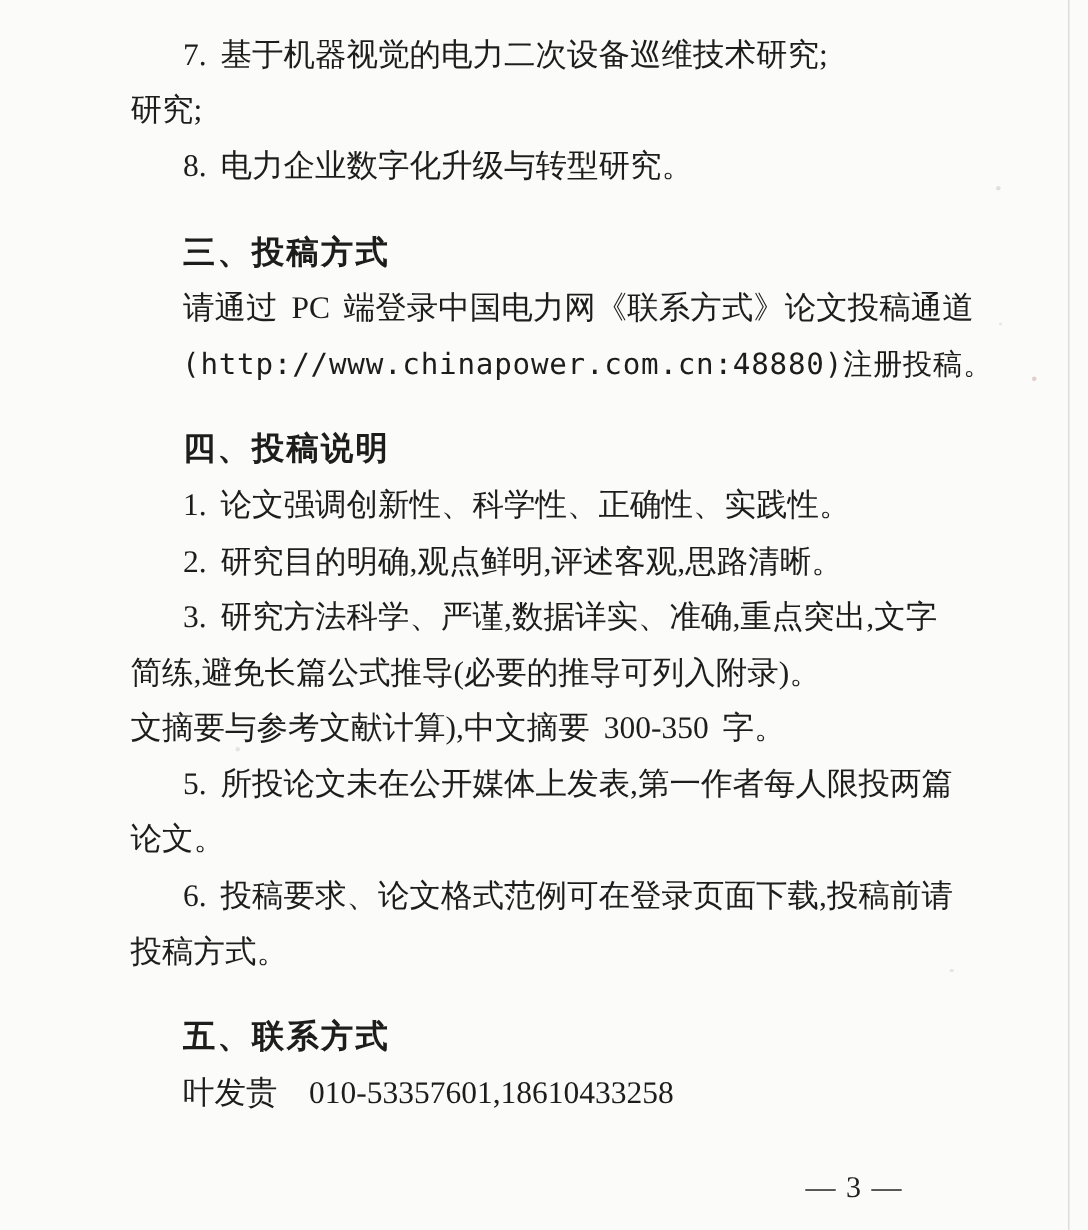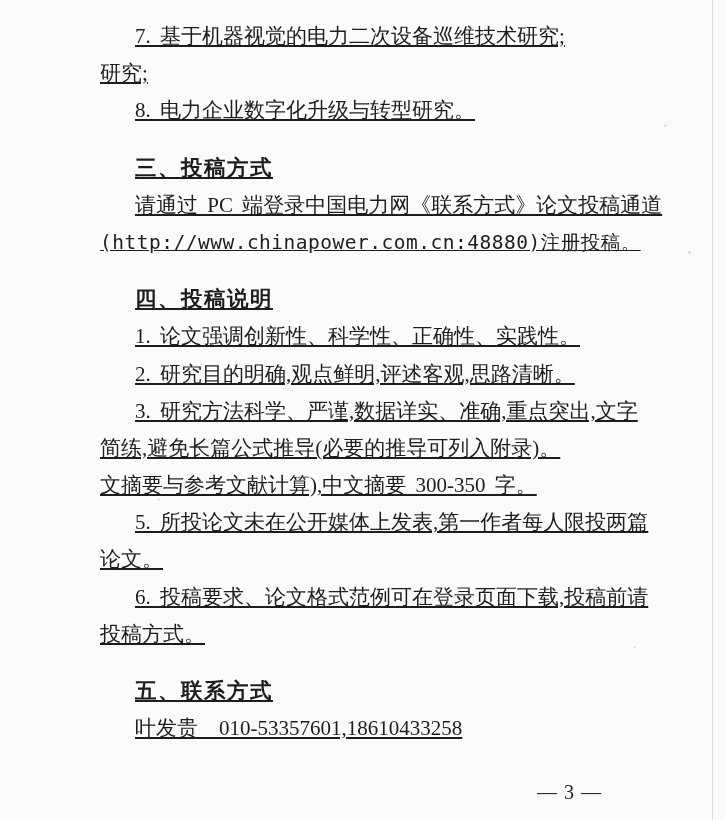--- a/index.html
+++ b/index.html
@@ -10,24 +10,23 @@
     position: relative;
     width: 725px;
     height: 820px;
     background: #fbfbf9;
     overflow: hidden;
     font-family: "Liberation Serif", "DejaVu Serif", serif;
     color: #1d1d1d;
   }
   .content {
     position: absolute;
-    left: 100px;
+    left: 87px;
     top: 18px;
     width: 575px;
-    text-decoration: underline;
   }
   .line {
     height: 37.2px;
     line-height: 37.2px;
     font-size: 21px;
     word-spacing: 4px;
     white-space: nowrap;
   }
   .indent {
     padding-left: 35px;
@@ -37,20 +36,21 @@
     font-weight: 700;
     font-size: 21.5px;
     letter-spacing: 1.5px;
     padding-left: 35px;
     margin-top: 20px;
   }
   .mono {
     font-family: "DejaVu Sans Mono", "Liberation Mono", monospace;
     font-size: 19.5px;
     letter-spacing: 0.5px;
+    text-align: right;
   }
   .pagenum {
     position: absolute;
     right: 123px;
     bottom: 16px;
     font-size: 20px;
     letter-spacing: 1px;
     color: #222;
   }
   .scan-line {

